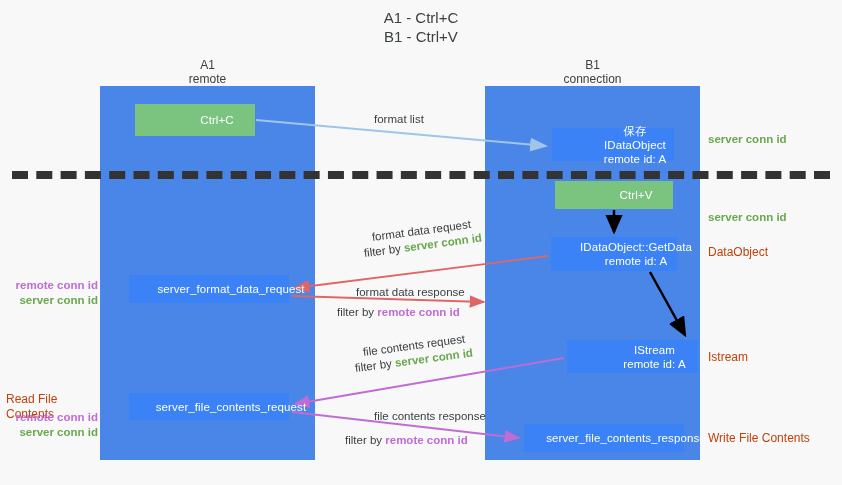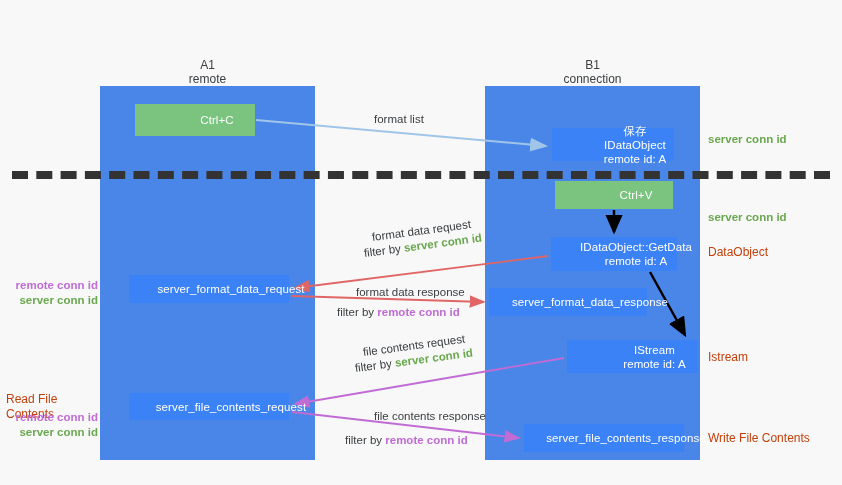--- a/index.html
+++ b/index.html
@@ -150,20 +150,22 @@
     left: 0; top: 0;
     width: 842px; height: 485px;
     pointer-events: none;
   }
 </style>
 </head>
 <body>
 
 <div id="canvas">
 
+  <div class="abs title" id="diagram-title">A1 - Ctrl+C
+B1 - Ctrl+V</div>
 
   <div class="abs lane" id="lane-a1"></div>
   <div class="abs lane" id="lane-b1"></div>
 
   <div class="abs col-header" id="hdr-a1">A1
 remote</div>
   <div class="abs col-header" id="hdr-b1">B1
 connection</div>
 
   <svg id="arrows" viewBox="0 0 842 485" xmlns="http://www.w3.org/2000/svg">
@@ -204,21 +206,20 @@
   <div class="abs node orange" id="node-save-ido">保存IDataObject
 remote id: A</div>
 
   <div class="abs node green" id="node-ctrlv">Ctrl+V</div>
 
   <div class="abs node orange" id="node-getdata">IDataObject::GetData
 remote id: A</div>
 
   <div class="abs node orange" id="node-fmt-req">server_format_data_request</div>
 
-  <div class="abs node orange" id="node-fmt-resp">server_format_data_response</div>
 
   <div class="abs node orange" id="node-istream">IStream
 remote id: A</div>
 
   <div class="abs node orange" id="node-file-req">server_file_contents_request</div>
 
   <div class="abs node orange" id="node-file-resp">server_file_contents_response</div>
 
   <div class="abs edge-label" id="lbl-format-list">format list</div>
 

